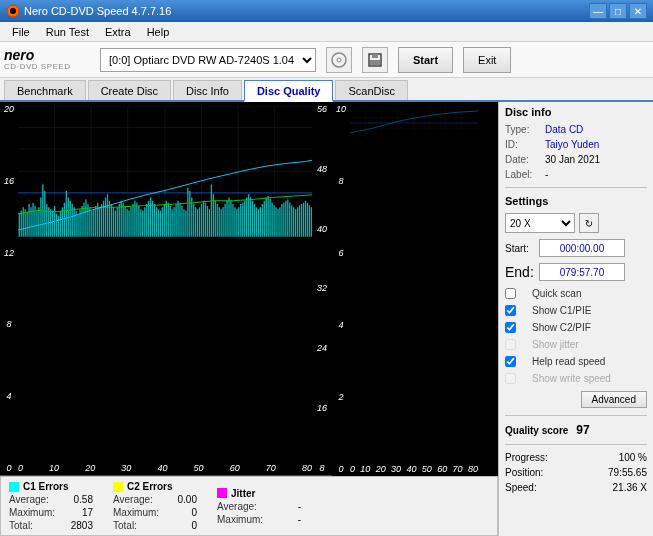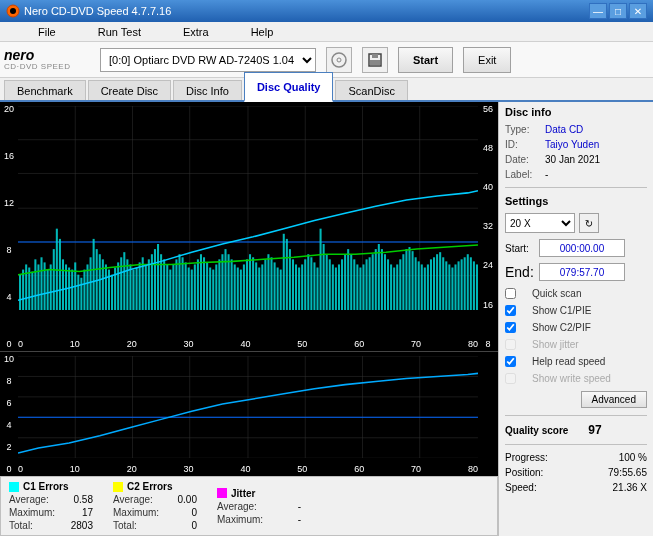--- a/index.html
+++ b/index.html
@@ -29,21 +29,20 @@
       height: 20px;
       display: flex;
       align-items: center;
       padding: 0 4px;
       border-bottom: 1px solid #d0d0d0;
     }
     .menu-item {
       padding: 2px 8px;
       cursor: pointer;
       font-size: 11px;
-      margin-left: 26px;
     }
 
     
     .toolbar {
       background: #f8f8f8;
       height: 36px;
       display: flex;
       align-items: center;
       padding: 2px 4px;
       gap: 10px;
@@ -93,21 +92,21 @@
       height: 20px;
       display: flex; align-items: center;
     }
     .tab.active {
       background: white;
       border-color: #4a7fc0;
       border-bottom: 2px solid white;
       font-weight: bold;
       color: #0000cc;
       margin-bottom: -2px;
-      height: 30px;
+      height: 22px;
     }
 
     
     .main-content {
       display: flex;
       height: calc(536px - 22px - 20px - 36px - 24px);
     }
 
     
     .chart-top {
@@ -227,36 +226,36 @@
     .checkbox-row.disabled input { opacity: 0.5; }
     .advanced-btn {
       align-self: flex-end;
       padding: 2px 10px;
       background: linear-gradient(to bottom, #f8f8f8, #e0e0e0);
       border: 1px solid #a0a0a0;
       cursor: pointer;
       font-size: 10px;
       margin-top: 2px;
     }
-    .quality-row { display: flex; align-items: center; gap: 20px; }
+    .quality-row { display: flex; align-items: center; gap: 8px; }
     .quality-label { font-weight: bold; font-size: 10px; }
     .quality-value { font-size: 12px; font-weight: bold; color: black; }
     .progress-row { display: flex; justify-content: space-between; font-size: 10px; }
 
     
     .chart-wrapper {
       flex: 1;
       display: flex;
       flex-direction: column;
     }
     .charts-container {
       flex: 1;
       display: flex;
-      flex-direction: column;
       position: relative;
+      font-style: italic;
     }
   </style>
 </head>
 <body>
 
 <div class="title-bar">
   <div class="title-bar-left">
     <svg width="14" height="14" viewBox="0 0 14 14">
       <circle cx="7" cy="7" r="6" fill="#ff6600" stroke="#cc4400" stroke-width="1"></circle>
       <circle cx="7" cy="7" r="3" fill="#000"></circle>

